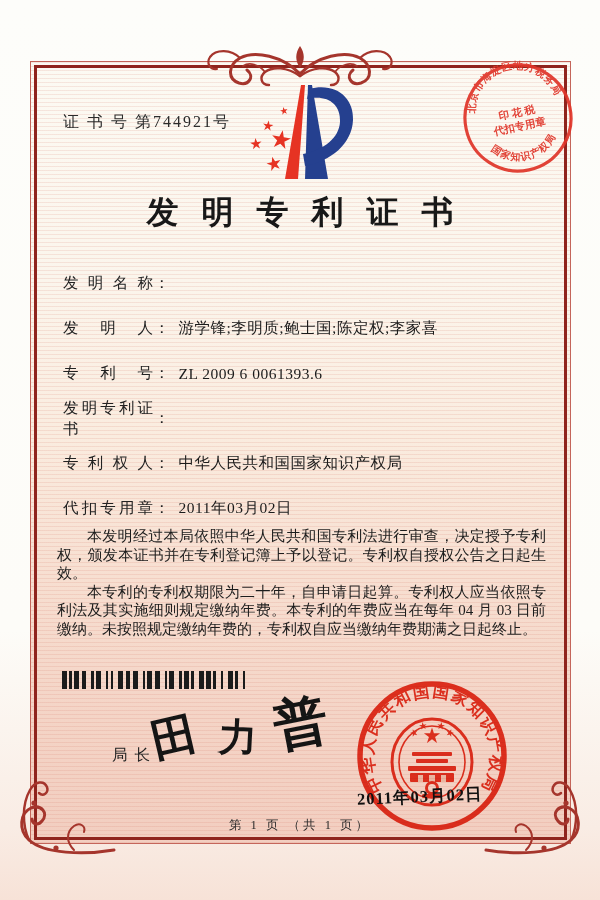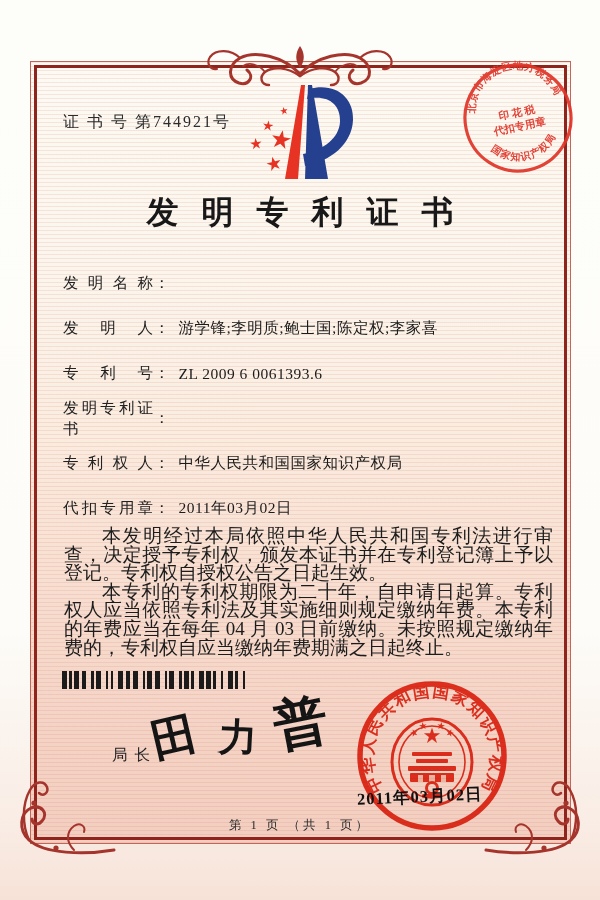--- a/index.html
+++ b/index.html
@@ -49,21 +49,21 @@
   .stamp-ring{fill:none;stroke:var(--stamp-red);}
   .stamp-text{fill:var(--stamp-red);font-weight:bold;font-family:"Liberation Serif",serif;}
   .title{position:absolute;left:0;right:0;top:191px;text-align:center;font-size:32px;font-weight:600;letter-spacing:23px;text-indent:23px;color:#181818;}
   
   .fields{position:absolute;left:63px;top:261px;width:480px;}
   .field-row{height:45px;display:flex;align-items:center;font-size:15.5px;}
   .field-label{display:inline-block;width:90px;text-align:justify;text-align-last:justify;color:#222;}
   .field-colon{margin-left:1px;}
   .field-value{margin-left:9px;color:#1b1b1b;letter-spacing:.5px;}
   
-  .body-text{position:absolute;left:64px;top:527px;width:489px;font-size:19px;line-height:18.6px;text-align:justify;color:#1c1c1c;}
+  .body-text{position:absolute;left:57px;top:527px;width:489px;font-size:15px;line-height:18.6px;text-align:justify;color:#1c1c1c;}
   .body-text p{margin:0;text-indent:2em;}
   
   .barcode{position:absolute;left:62px;top:671px;height:18px;display:flex;align-items:stretch;}
   .barcode span{display:block;height:100%;}
   
   .director-label{position:absolute;left:112px;top:745px;font-size:15.5px;letter-spacing:7px;color:#222;}
   .signature{position:absolute;left:148px;top:698px;font-size:52px;font-weight:bold;color:#151515;transform:rotate(-4deg);white-space:nowrap;}
   .signature span{display:inline-block;margin-right:12px;}
   .sig-0{transform:rotate(-9deg) scale(.88);}
   .sig-1{transform:rotate(7deg) scale(.74) translateY(6px);}

